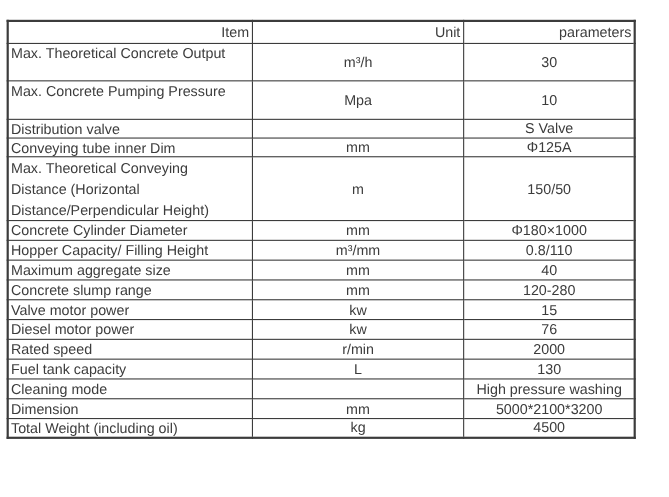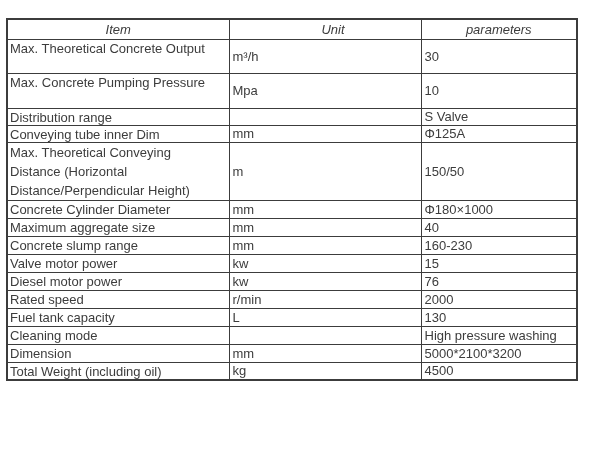--- a/index.html
+++ b/index.html
@@ -34,23 +34,22 @@
     font-size: 13px;
     line-height: 15px;
     color: #3c3c3c;
     padding: 0 2px;
     overflow: hidden;
     background: #ffffff;
   }
   thead tr { height: 20px; }
   th {
     font-weight: normal;
-    text-align: center;
+    text-align: right;
     vertical-align: middle;
-    font-style: italic;
   }
   thead th:nth-child(2) { padding-left: 18px; }
 
   tbody tr { height: 18px; }
   tbody tr:nth-child(1) { height: 34px; padding-left: 48px; }
   tbody tr:nth-child(2) { height: 35px; }
   tbody tr:nth-child(3) { height: 16px; }
   tbody tr:nth-child(4) { height: 17px; }
   tbody tr:nth-child(5) { height: 57px; margin-left: 28px; }
 
@@ -59,20 +58,21 @@
     padding-top: 1px;
     white-space: pre-line;
   }
   tbody tr:nth-child(5) td:first-child {
     line-height: 19px;
     padding-top: 0;
   }
   td:nth-child(2), td:nth-child(3) {
     vertical-align: middle;
     padding-left: 3px;
+    text-align: center;
   }
 </style>
 </head>
 <body>
 
 <div>
   <table class="spec">
     <colgroup>
       <col class="c-item">
       <col class="c-unit">
@@ -90,21 +90,21 @@
           <td>Max. Theoretical Concrete Output</td>
           <td>m³/h</td>
           <td>30</td>
         </tr>
         <tr>
           <td>Max. Concrete Pumping Pressure</td>
           <td>Mpa</td>
           <td>10</td>
         </tr>
         <tr>
-          <td>Distribution range</td>
+          <td>Distribution valve</td>
           <td></td>
           <td>S Valve</td>
         </tr>
         <tr>
           <td>Conveying tube inner Dim</td>
           <td>mm</td>
           <td>Φ125A</td>
         </tr>
         <tr>
           <td>Max. Theoretical Conveying
@@ -112,28 +112,33 @@
 Distance/Perpendicular Height)</td>
           <td>m</td>
           <td>150/50</td>
         </tr>
         <tr>
           <td>Concrete Cylinder Diameter</td>
           <td>mm</td>
           <td>Φ180×1000</td>
         </tr>
         <tr>
+          <td>Hopper Capacity/ Filling Height</td>
+          <td>m³/mm</td>
+          <td>0.8/110</td>
+        </tr>
+        <tr>
           <td>Maximum aggregate size</td>
           <td>mm</td>
           <td>40</td>
         </tr>
         <tr>
           <td>Concrete slump range</td>
           <td>mm</td>
-          <td>160-230</td>
+          <td>120-280</td>
         </tr>
         <tr>
           <td>Valve motor power</td>
           <td>kw</td>
           <td>15</td>
         </tr>
         <tr>
           <td>Diesel motor power</td>
           <td>kw</td>
           <td>76</td>

